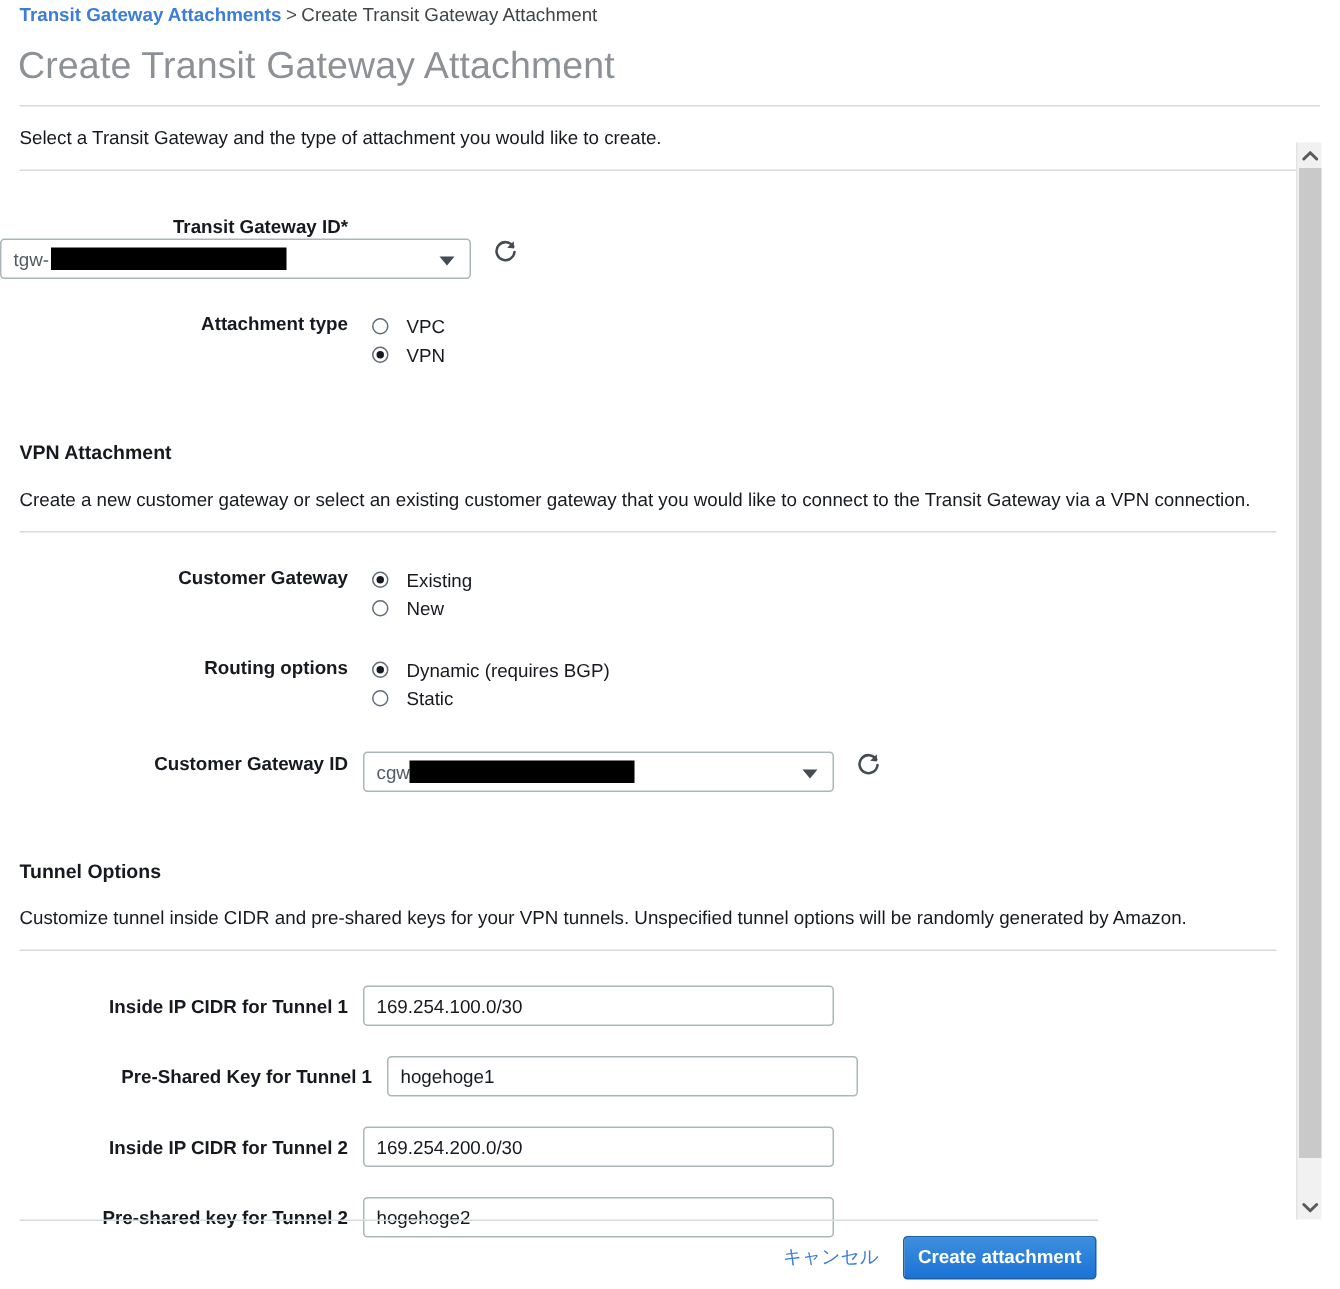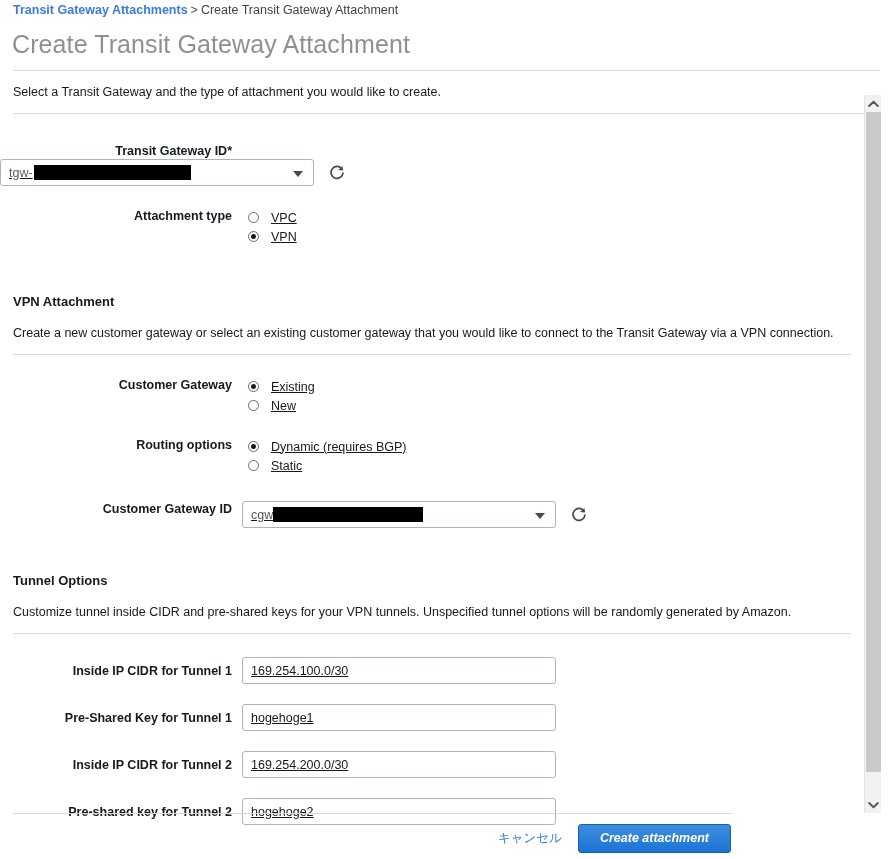--- a/index.html
+++ b/index.html
@@ -93,22 +93,21 @@
     font-size: 12.5px;
     font-weight: bold;
     color: #16191f;
     line-height: 16px;
     box-sizing: border-box;
     flex: 0 0 auto;
   }
   .form-field {
     flex: 1 1 auto;
     display: flex;
-    align-items: center;
-    text-decoration: underline;
+    align-items: flex-start;
   }
 
   
   .select-box {
     position: relative;
     width: 314px;
     height: 27px;
     border: 1px solid #aab7b8;
     border-radius: 3px;
     background: #ffffff;
@@ -247,26 +246,25 @@
     text-decoration: none;
   }
   .primary-button {
     background: linear-gradient(to bottom, #3e8ede 0%, #1a73d4 100%);
     border: 1px solid #1a5fa8;
     border-radius: 3px;
     color: #ffffff;
     font-family: "Liberation Sans", sans-serif;
     font-size: 12.5px;
     font-weight: bold;
-    padding: 0 21px;
+    padding: 0 9px;
     height: 29px;
     line-height: 27px;
     cursor: pointer;
     white-space: nowrap;
-    font-style: italic;
   }
 
   
   .scrollbar {
     position: absolute;
     left: 864px;
     top: 95px;
     width: 17px;
     height: 718px;
     background: #f1f1f1;
@@ -409,21 +407,21 @@
     <div class="section-desc" style="margin-top:15px;">Customize tunnel inside CIDR and pre-shared keys for your VPN tunnels. Unspecified tunnel options will be randomly generated by Amazon.</div>
     <div class="rule rule-section"></div>
 
     <div class="form-row" style="margin-top:23px;">
       <div class="form-label" style="padding-top:6px;">Inside IP CIDR for Tunnel 1</div>
       <div class="form-field">
         <input class="text-input" type="text" value="169.254.100.0/30" style="">
       </div>
     </div>
 
-    <div class="form-row" style="margin-top:20px;">
+    <div class="form-row" style="margin-top:20px;margin-left:16px;">
       <div class="form-label" style="padding-top:6px;">Pre-Shared Key for Tunnel 1</div>
       <div class="form-field">
         <input class="text-input" type="text" value="hogehoge1" style="">
       </div>
     </div>
 
     <div class="form-row" style="margin-top:20px;">
       <div class="form-label" style="padding-top:6px;">Inside IP CIDR for Tunnel 2</div>
       <div class="form-field">
         <input class="text-input" type="text" value="169.254.200.0/30" style="">

